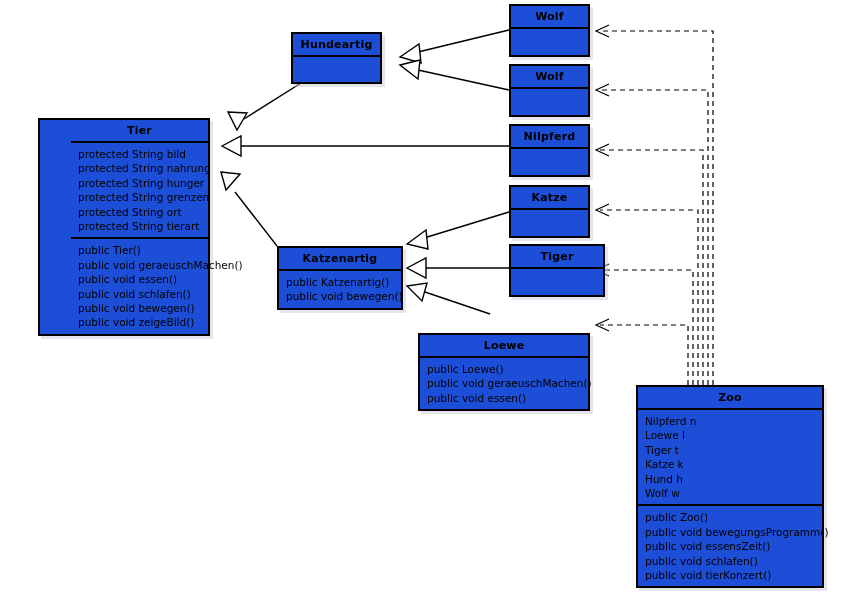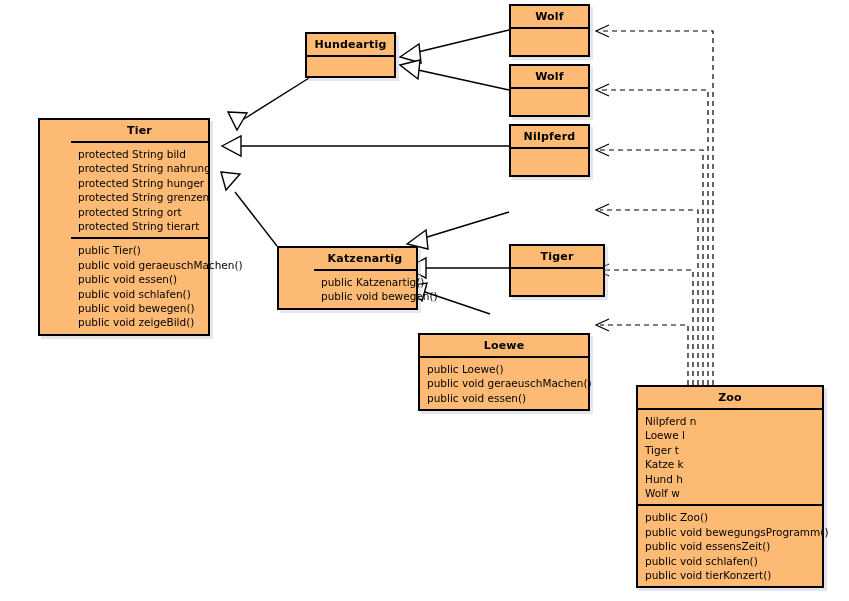--- a/index.html
+++ b/index.html
@@ -22,21 +22,21 @@
     position: absolute;
     left: 0;
     top: 0;
     width: 849px;
     height: 601px;
     pointer-events: none;
   }
   .uml-class {
     position: absolute;
     box-sizing: border-box;
-    background: #fdba74;
+    background: #1d4ed8;
     border: 2px solid #000000;
     box-shadow: 3px 3px 0 rgba(200,195,215,0.45);
     z-index: 3;
   }
   .uml-title {
     box-sizing: border-box;
     text-align: center;
     font-weight: bold;
     font-size: 11px;
     color: #000000;
@@ -58,22 +58,22 @@
     color: #000000;
   }
   .uml-compartment.empty {
     padding: 0;
   }
   .uml-row {
     white-space: nowrap;
   }
   
   #class-tier       { left: 38px;  top: 118px; width: 172px; padding-left: 31px; }
-  #class-hundeartig { left: 305px; top: 32px;  width: 91px;  height: 46px; }
-  #class-katzenartig{ left: 277px; top: 246px; width: 141px; padding-left: 35px; }
+  #class-hundeartig { left: 291px; top: 32px;  width: 91px;  height: 52px; }
+  #class-katzenartig{ left: 277px; top: 246px; width: 126px; }
   #class-loewe      { left: 418px; top: 314px; width: 172px; margin-top: 19px; }
   #class-zoo        { left: 636px; top: 385px; width: 188px; }
   #class-wolf       { left: 509px; top: 4px;   width: 81px;  height: 53px; }
   #class-hund       { left: 509px; top: 64px;  width: 81px;  height: 53px; }
   #class-nilpferd   { left: 509px; top: 124px; width: 81px;  height: 53px; }
   #class-katze      { left: 509px; top: 185px; width: 81px;  height: 53px; }
   #class-tiger      { left: 509px; top: 244px; width: 96px;  height: 53px; }
 </style>
 </head>
 <body>
@@ -232,20 +232,25 @@
     <div class="uml-sep"></div>
     <div class="uml-compartment empty"></div>
   </div>
 
   <div class="uml-class" id="class-nilpferd">
     <div class="uml-title">Nilpferd</div>
     <div class="uml-sep"></div>
     <div class="uml-compartment empty"></div>
   </div>
 
+  <div class="uml-class" id="class-katze">
+    <div class="uml-title">Katze</div>
+    <div class="uml-sep"></div>
+    <div class="uml-compartment empty"></div>
+  </div>
 
   <div class="uml-class" id="class-tiger">
     <div class="uml-title">Tiger</div>
     <div class="uml-sep"></div>
     <div class="uml-compartment empty"></div>
   </div>
 
 </div>
 
 </body></html>

